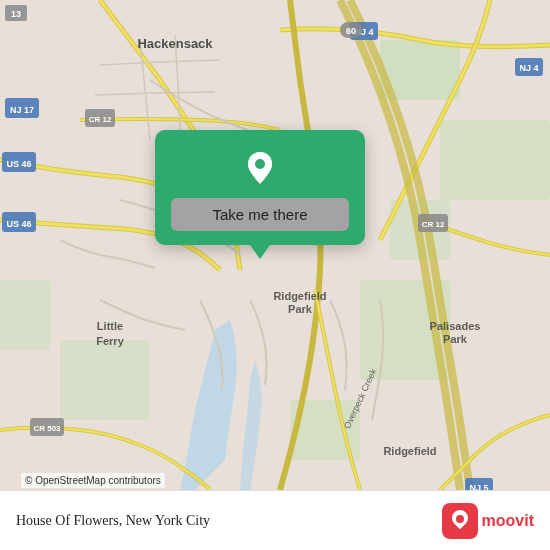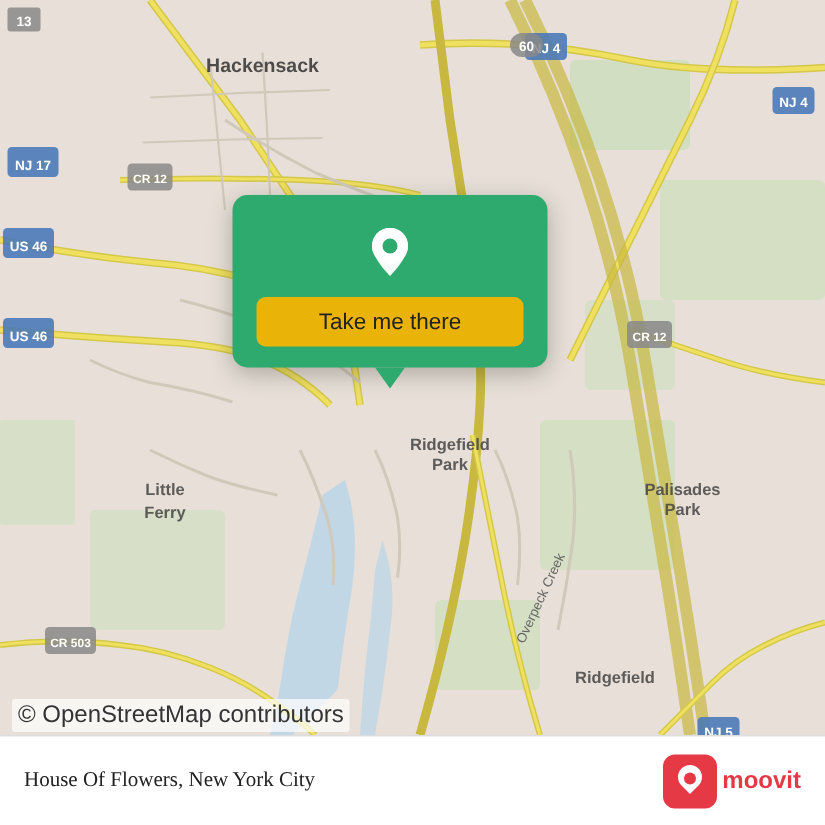--- a/index.html
+++ b/index.html
@@ -111,21 +111,21 @@
       box-shadow: 0 4px 16px rgba(0,0,0,0.25);
     }
 
     #popup-pin-icon {
       width: 40px;
       height: 40px;
       margin-bottom: 10px;
     }
 
     #popup-button {
-      background: #eab308;
+      background: #a3a3a3;
       color: #222;
       border: none;
       border-radius: 6px;
       padding: 8px 22px;
       font-size: 15px;
       font-weight: 500;
       cursor: pointer;
       width: 100%;
     }
 
@@ -139,22 +139,22 @@
       height: 0;
       border-left: 10px solid transparent;
       border-right: 10px solid transparent;
       border-top: 14px solid #2eaa6e;
     }
 
     
     #osm-attribution {
       position: absolute;
       bottom: 62px;
-      left: 8px;
-      font-size: 16px;
+      left: 21px;
+      font-size: 10px;
       color: #333;
       background: rgba(255,255,255,0.7);
       padding: 2px 4px;
       border-radius: 2px;
     }
   </style>
 </head>
 <body>
 
 <div id="map-container">

